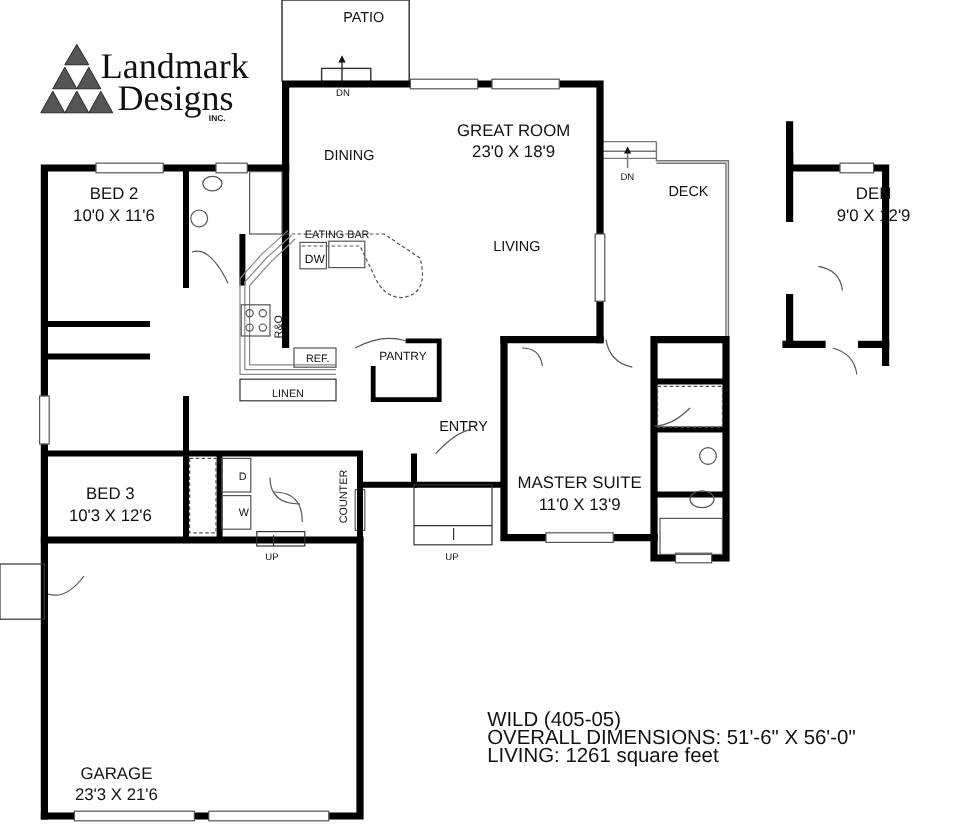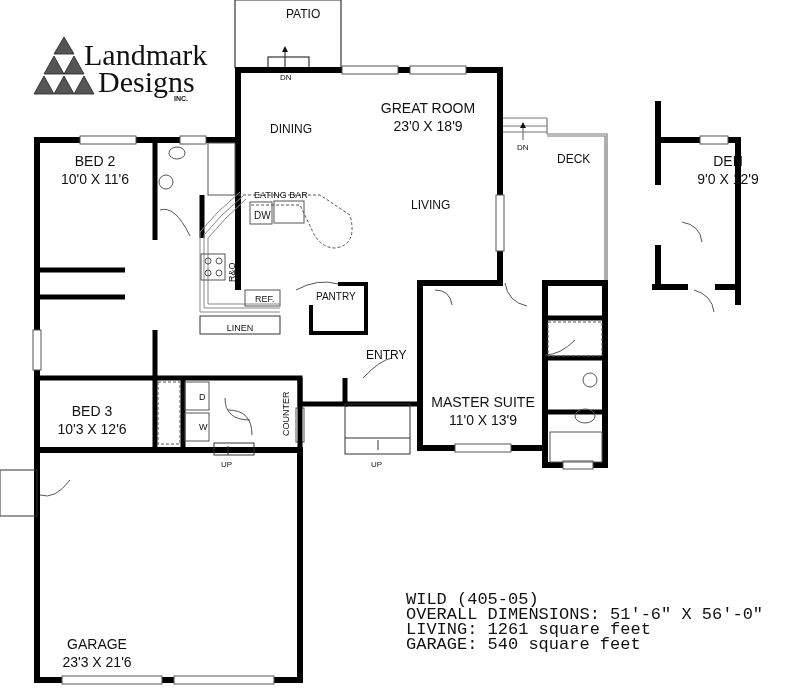--- a/index.html
+++ b/index.html
@@ -1,20 +1,20 @@
 <!DOCTYPE html>
 <html><head>
 <meta charset="utf-8">
 <style>
   html, body { margin:0; padding:0; background:#ffffff; }
   body { width:800px; height:693px; position:relative; overflow:hidden; font-family:"Liberation Sans", sans-serif; color:#111; }
   svg { position:absolute; left:0; top:0; }
   .lbl { font-family:"Liberation Sans", sans-serif; fill:#111; }
   .logo-text { font-family:"Liberation Serif", serif; fill:#111; }
-  .info { position:absolute; left:406px; top:592px; font-family:Liberation Mono, monospace; font-size:17px; line-height:15px; color:#111; }
+  .info { position:absolute; left:406px; top:592px; font-family:Liberation Sans, sans-serif; font-size:17px; line-height:15px; color:#111; }
   .info div { white-space:nowrap; }
 </style>
 </head>
 <body>
 
 <svg width="800" height="693" viewBox="0 0 800 693">
 
   <g>
     <g fill="#555" stroke="#222" stroke-width="0.8">
       <polygon points="64,37 54,54 74,54"></polygon>
@@ -190,14 +190,13 @@
   <text class="lbl" x="199" y="400" font-size="9">D</text>
   <text class="lbl" x="199" y="430" font-size="9">W</text>
   <text class="lbl" x="221" y="467" font-size="8">UP</text>
   <text class="lbl" x="371" y="467" font-size="8">UP</text>
 </svg>
 
 <div class="info">
   <div>WILD (405-05)</div>
   <div>OVERALL DIMENSIONS: 51'-6" X 56'-0"</div>
   <div>LIVING: 1261 square feet</div>
-  <div>GARAGE: 540 square feet</div>
 </div>
 
 </body></html>

